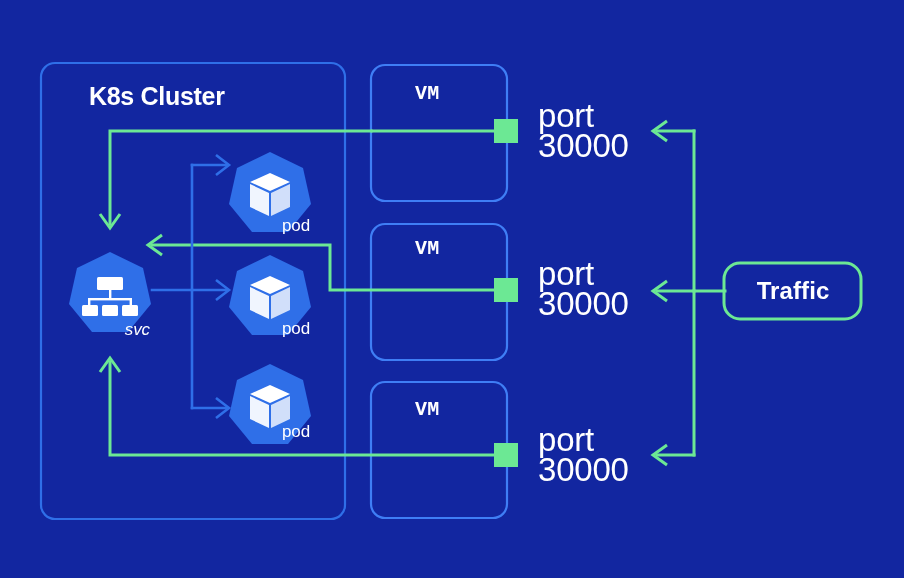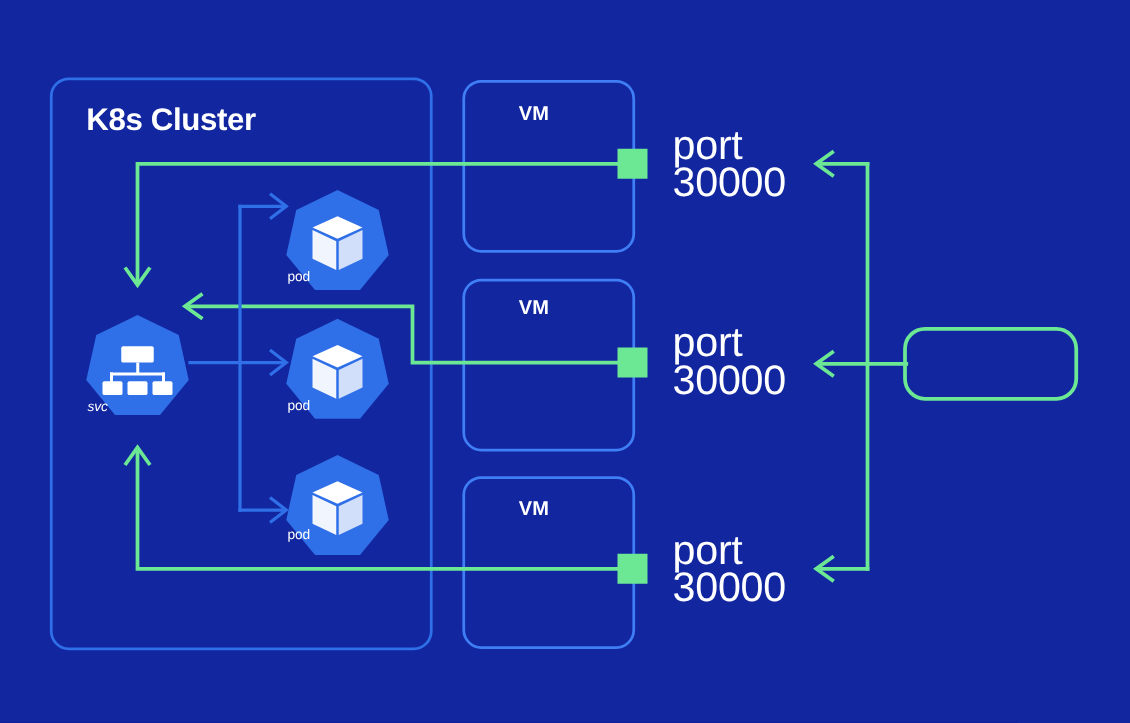--- a/index.html
+++ b/index.html
@@ -25,36 +25,38 @@
   .lbl {
     position: absolute;
     color: #ffffff;
     white-space: pre;
     line-height: 1.02;
   }
   .title-lbl {
     font-size: 25px;
     font-weight: 700;
     letter-spacing: -0.3px;
+    margin-left: 20px;
   }
   .vm-lbl {
-    font-size: 16px;
+    font-size: 20px;
     font-weight: 700;
     letter-spacing: 0.2px;
+    font-family: Liberation Mono, monospace;
   }
   .port-lbl {
     font-size: 33px;
     font-weight: 400;
     letter-spacing: -0.2px;
   }
   .node-lbl {
-    font-size: 11px;
+    font-size: 17px;
     font-weight: 400;
     letter-spacing: -0.1px;
-    text-align: left;
+    text-align: right;
   }
   .traffic-lbl {
     font-size: 24px;
     font-weight: 700;
     letter-spacing: 0.1px;
   }
 </style>
 </head>
 <body>
 
@@ -171,14 +173,15 @@
 
   <div class="lbl port-lbl" style="left:538px; top:423px;">port</div>
   <div class="lbl port-lbl" style="left:538px; top:453px;">30000</div>
 
   <div class="lbl node-lbl" style="left:70px; top:321px; width:80px;font-style:italic;">svc</div>
 
   <div class="lbl node-lbl" style="left:230px; top:217px; width:80px;">pod</div>
   <div class="lbl node-lbl" style="left:230px; top:320px; width:80px;">pod</div>
   <div class="lbl node-lbl" style="left:230px; top:423px; width:80px;">pod</div>
 
+  <div class="lbl traffic-lbl" style="left:742px; top:279px; width:102px; text-align:center;">Traffic</div>
 
 </div>
 
 </body></html>

